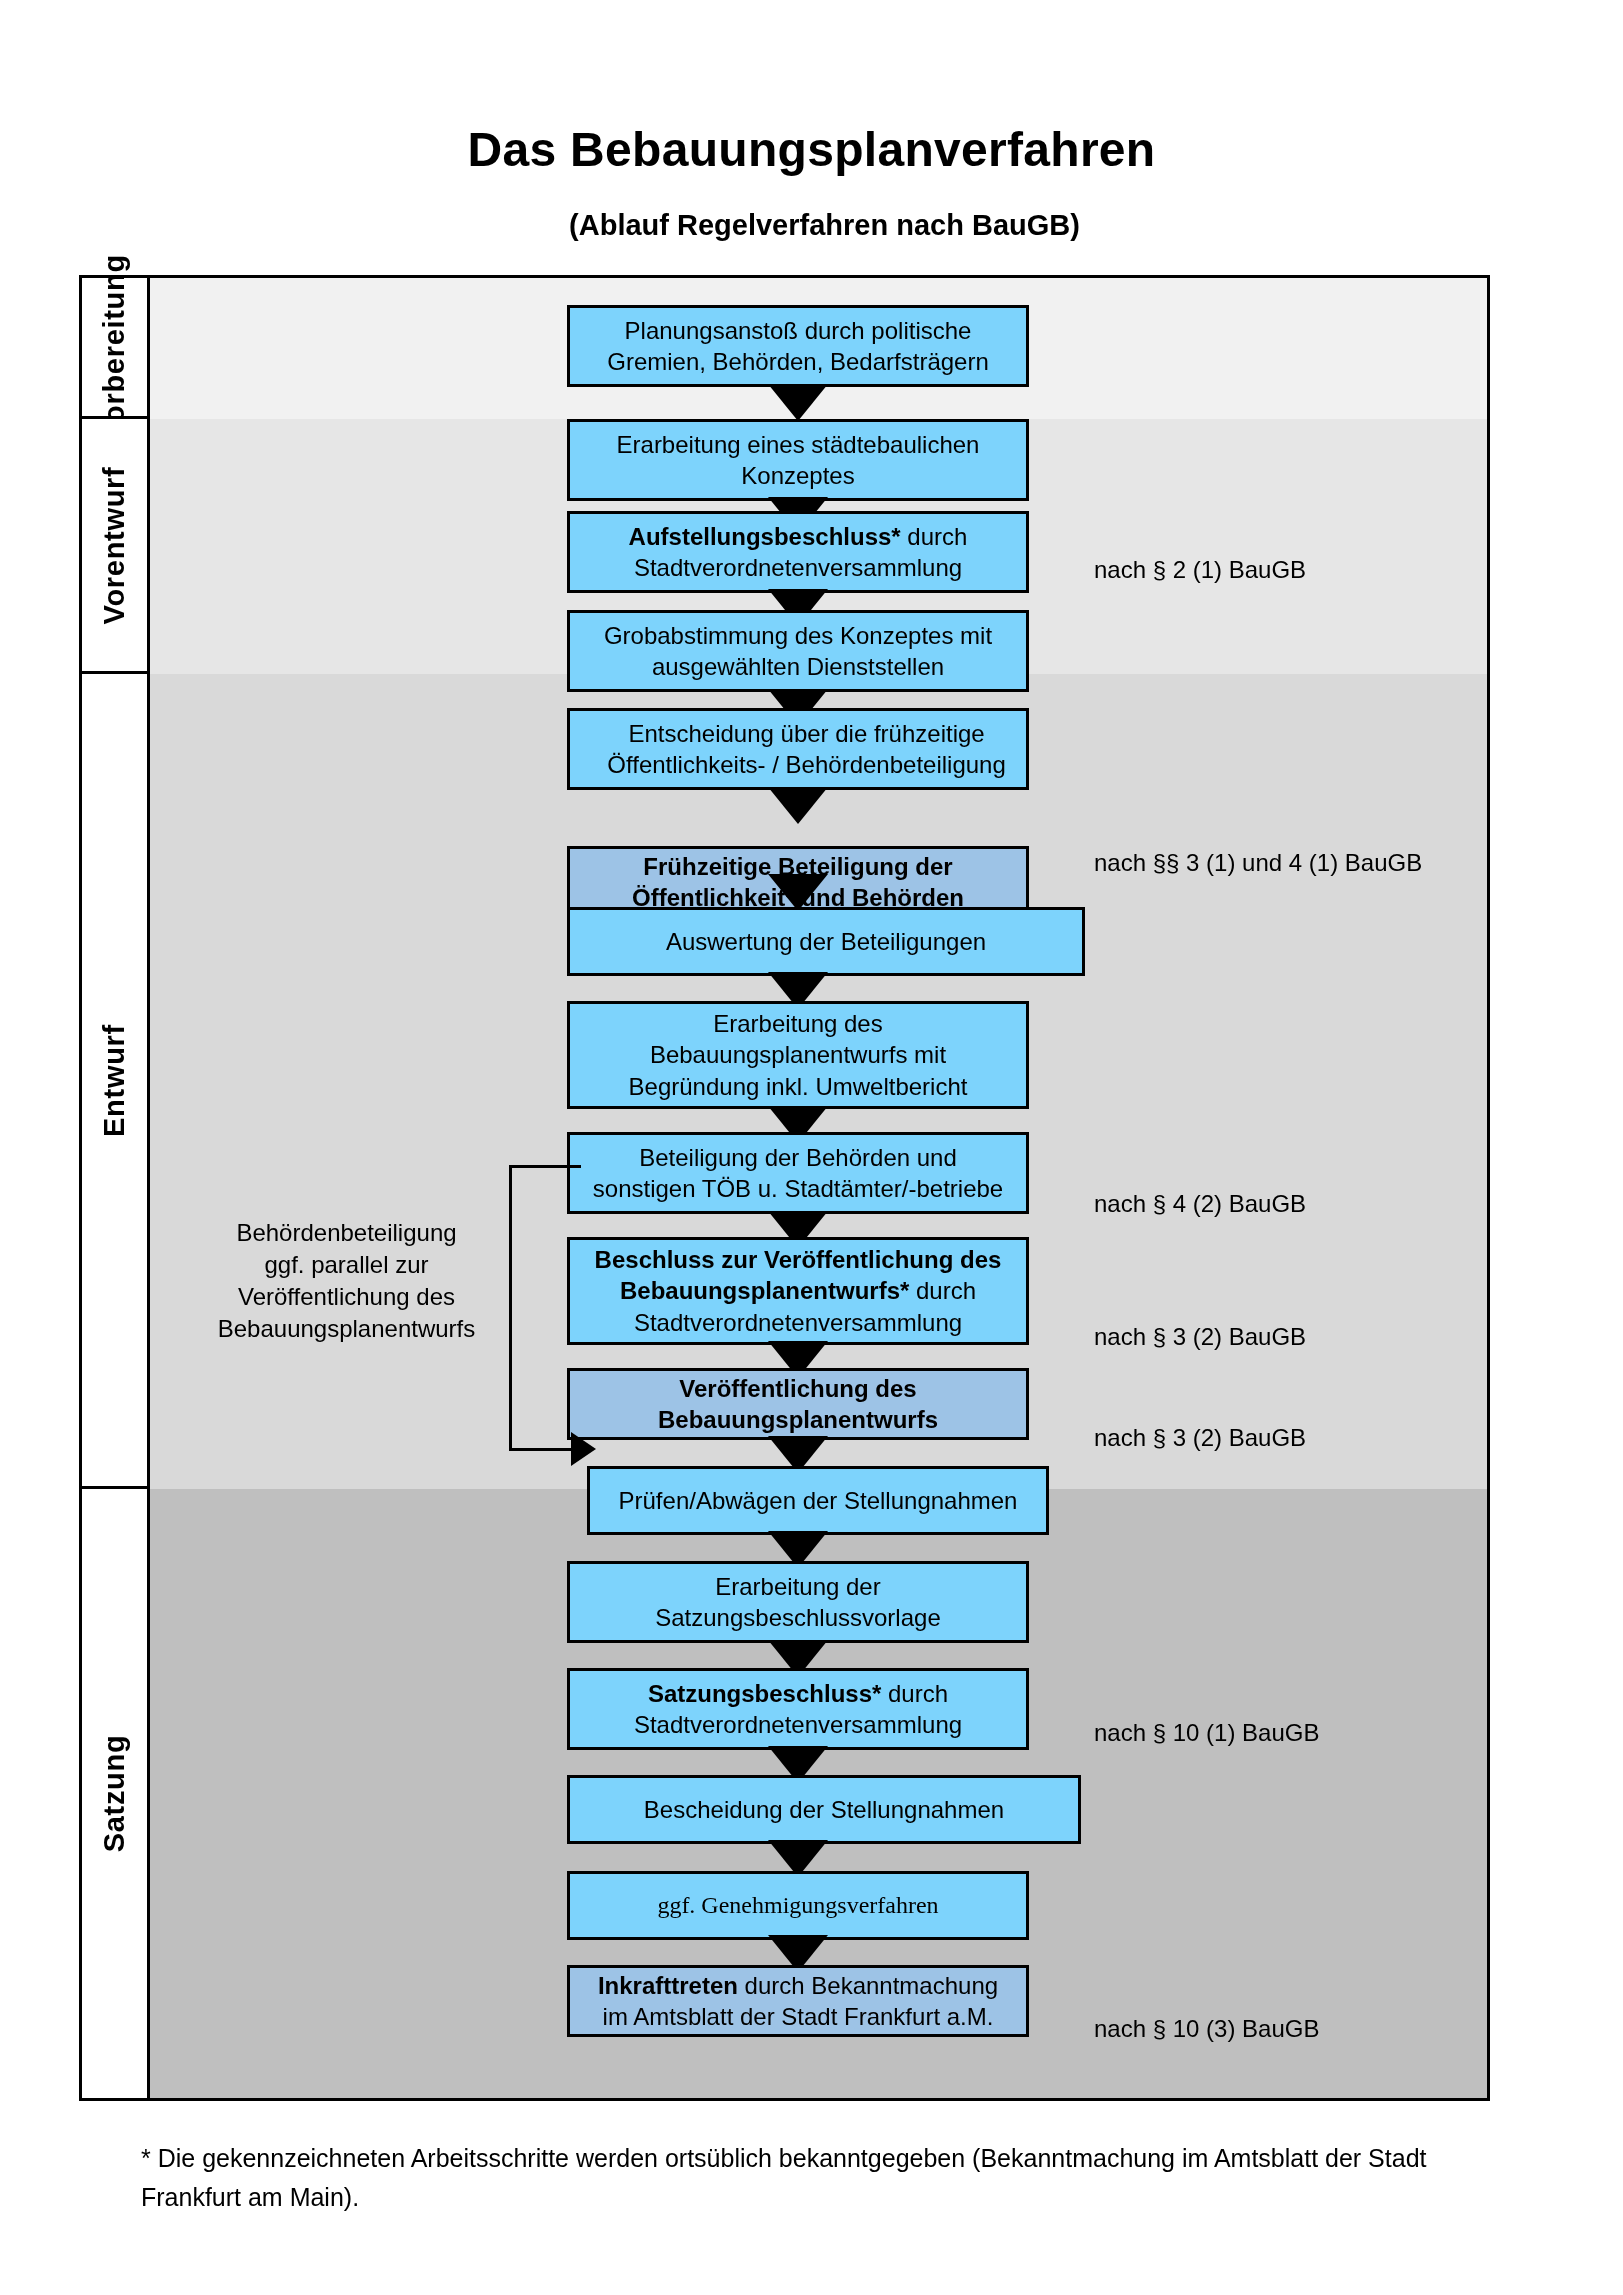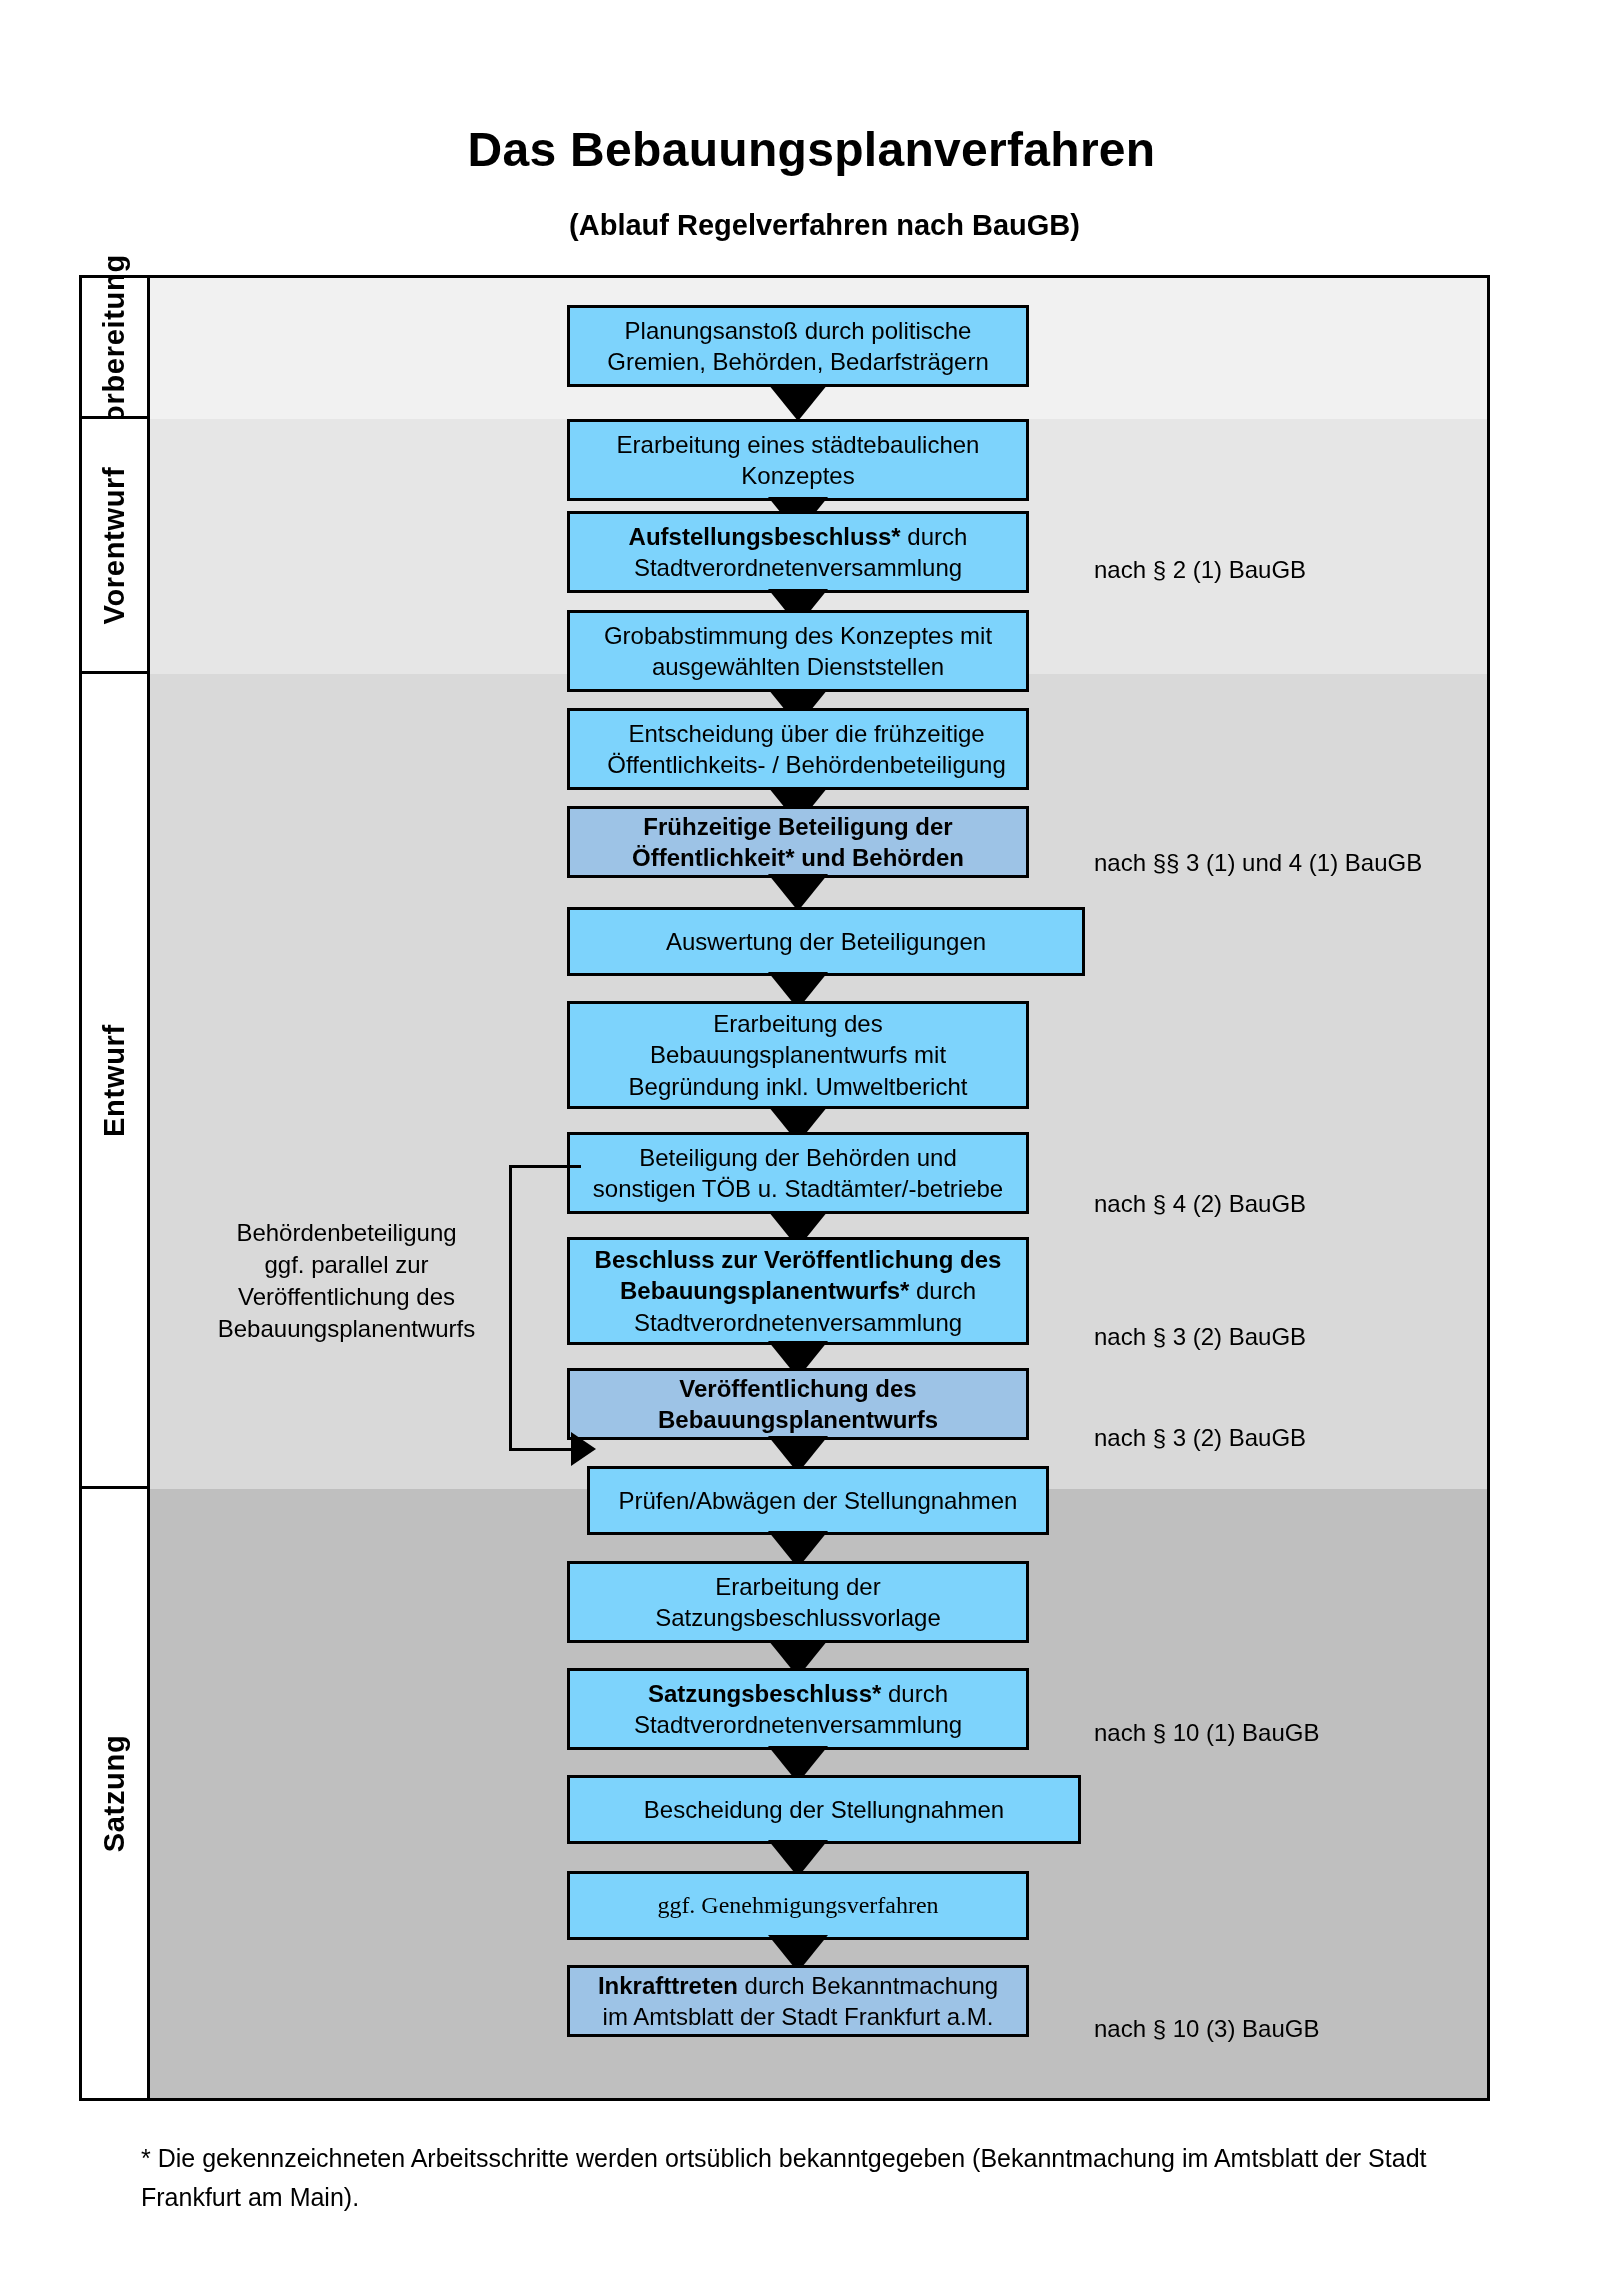--- a/index.html
+++ b/index.html
@@ -174,21 +174,21 @@
 <div class="arrow" style="left:768px;top:689px;"></div>
 
 <div class="fbox" style="left:567px;top:708px;width:462px;height:82px;padding-left:25px;">
   <div>
     <span>Entscheidung über die frühzeitige</span><br>
     <span>Öffentlichkeits- / Behördenbeteiligung</span>
   </div>
 </div>
 <div class="arrow" style="left:768px;top:787px;"></div>
 
-<div class="fbox blue" style="left:567px;top:806px;width:462px;height:72px;">
+<div class="fbox blue" style="left:567px;top:846px;width:462px;height:72px;">
   <div>
     <span class="b">Frühzeitige Beteiligung der</span><br>
     <span class="b">Öffentlichkeit* und Behörden</span>
   </div>
 </div>
 <div class="arrow" style="left:768px;top:874px;"></div>
 
 <div class="fbox" style="left:567px;top:907px;width:518px;height:69px;">
   <div>
     <span>Auswertung der Beteiligungen</span>

